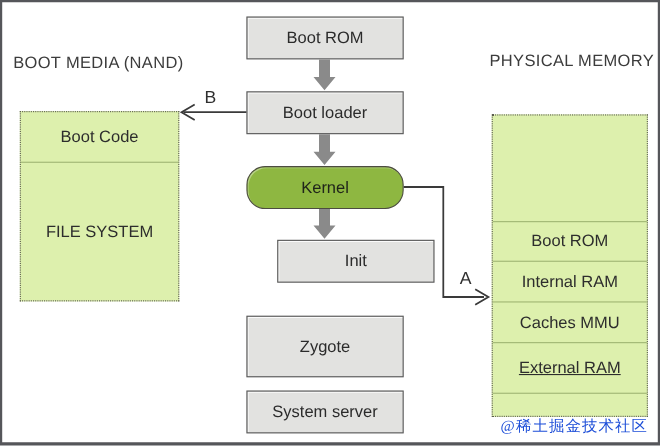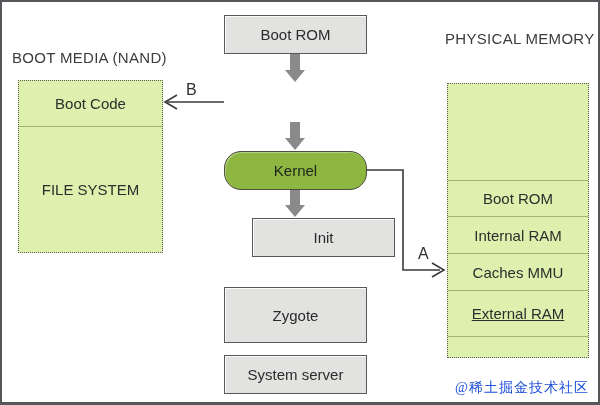--- a/index.html
+++ b/index.html
@@ -24,20 +24,21 @@
     white-space: nowrap;
   }
 
   .green-panel {
     position: absolute;
     background: #ddf0ad;
     border: 1px dotted #5b5b50;
     box-sizing: border-box;
     display: flex;
     flex-direction: column;
+    margin-top: 21px;
   }
   .green-section {
     display: flex;
     align-items: center;
     justify-content: center;
     font-size: 15px;
     color: #2d2d2d;
     box-sizing: border-box;
   }
   .green-section.divided { border-top: 1px solid #9fb573; }
@@ -94,26 +95,27 @@
 <div class="canvas">
 
   <div class="panel-title" style="left:10px; top:47px;">BOOT MEDIA (NAND)</div>
 
   <div class="green-panel" style="left:16px; top:78px; width:145px; height:173px;">
     <div class="green-section" style="height:45px;">Boot Code</div>
     <div class="green-section divided" style="flex:1;">FILE SYSTEM</div>
   </div>
 
   <div class="flow-box" style="top:13px;">Boot ROM</div>
+  <div class="flow-box" style="top:81px;">Boot loader</div>
   <div class="flow-box green" style="top:149px;">Kernel</div>
   <div class="flow-box" style="top:216px;margin-left:28px;">Init</div>
   <div class="flow-box" style="top:285px; height:56px;">Zygote</div>
   <div class="flow-box" style="top:353px;">System server</div>
 
-  <div class="panel-title" style="left:443px; top:28px;">PHYSICAL MEMORY</div>
+  <div class="panel-title" style="left:443px; top:45px;">PHYSICAL MEMORY</div>
 
   <div class="green-panel" style="left:445px; top:81px; width:142px; height:275px; border-style:dotted;">
     <div class="green-section" style="height:96px;"></div>
     <div class="green-section divided" style="height:36px;">Boot ROM</div>
     <div class="green-section divided" style="height:37px;">Internal RAM</div>
     <div class="green-section divided" style="height:37px;">Caches MMU</div>
     <div class="green-section divided" style="height:46px;text-decoration:underline;">External RAM</div>
     <div class="green-section divided" style="flex:1;"></div>
   </div>
 

